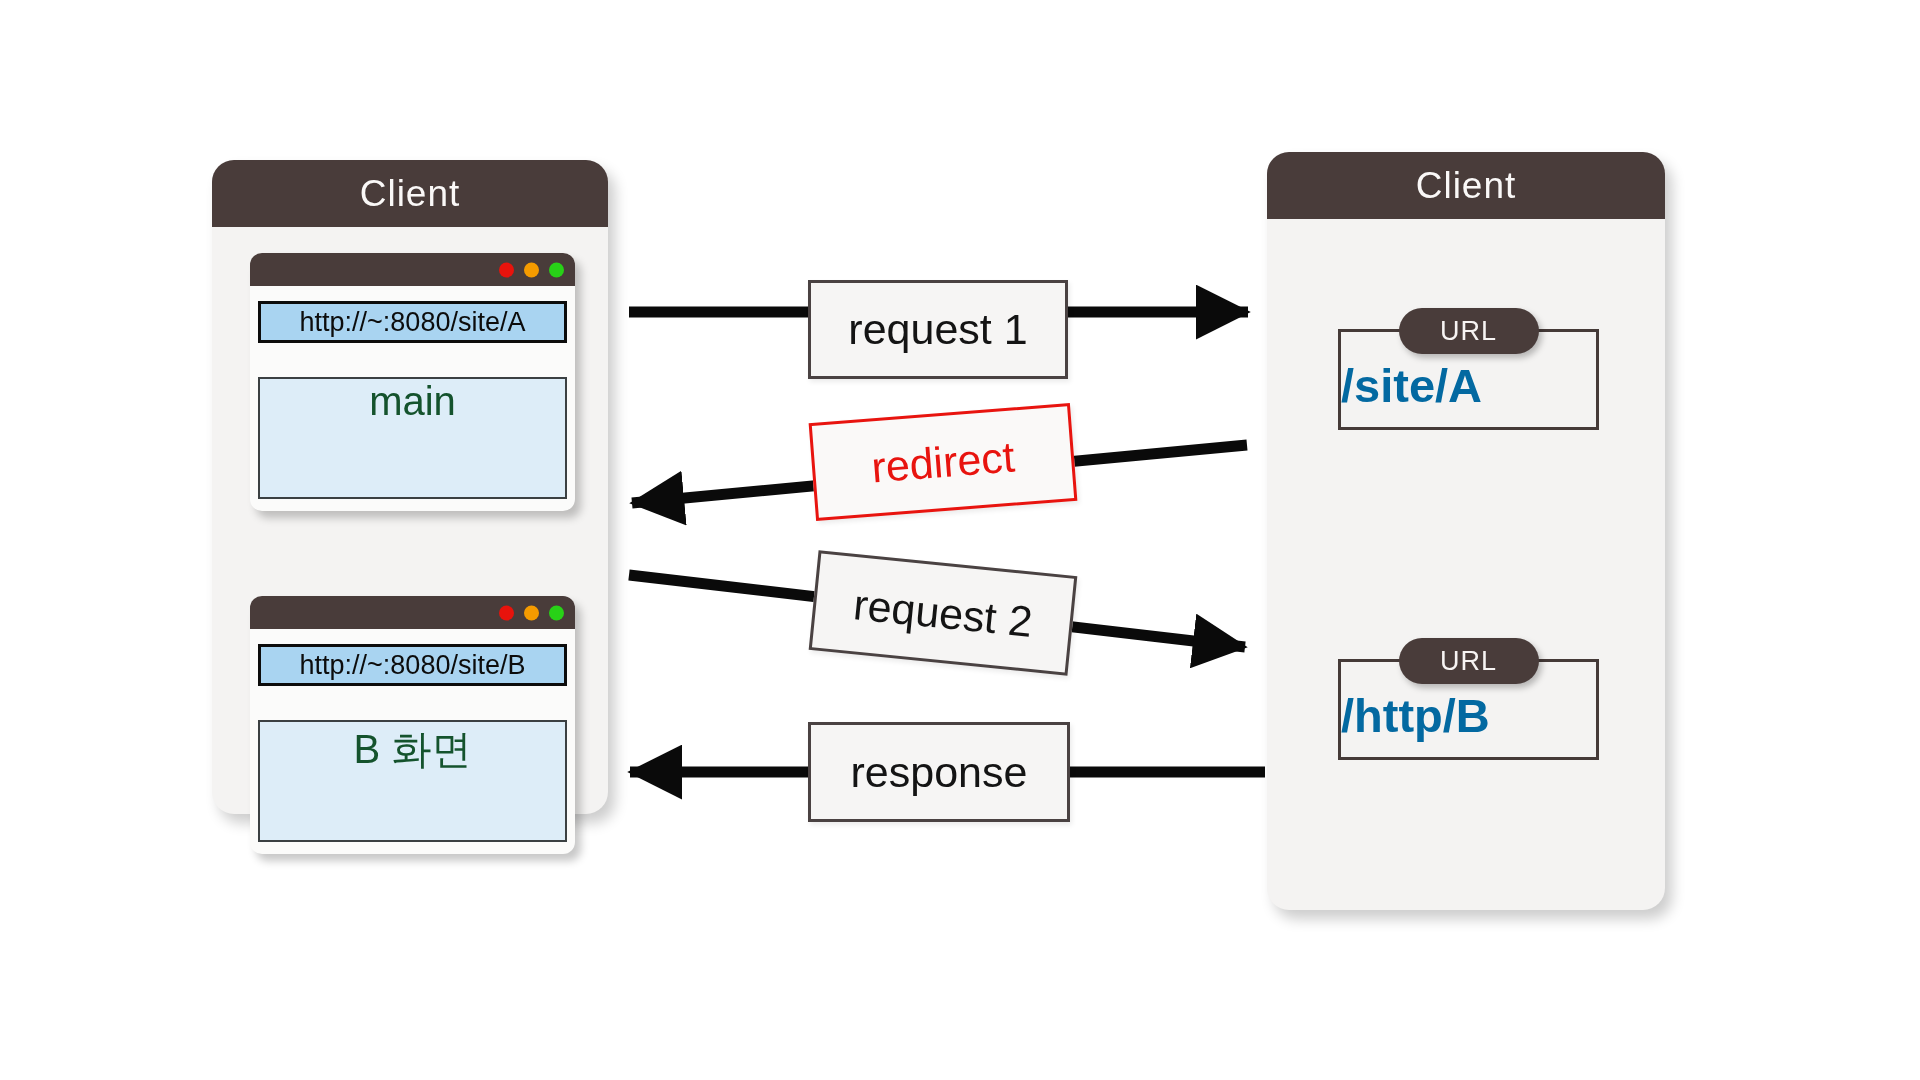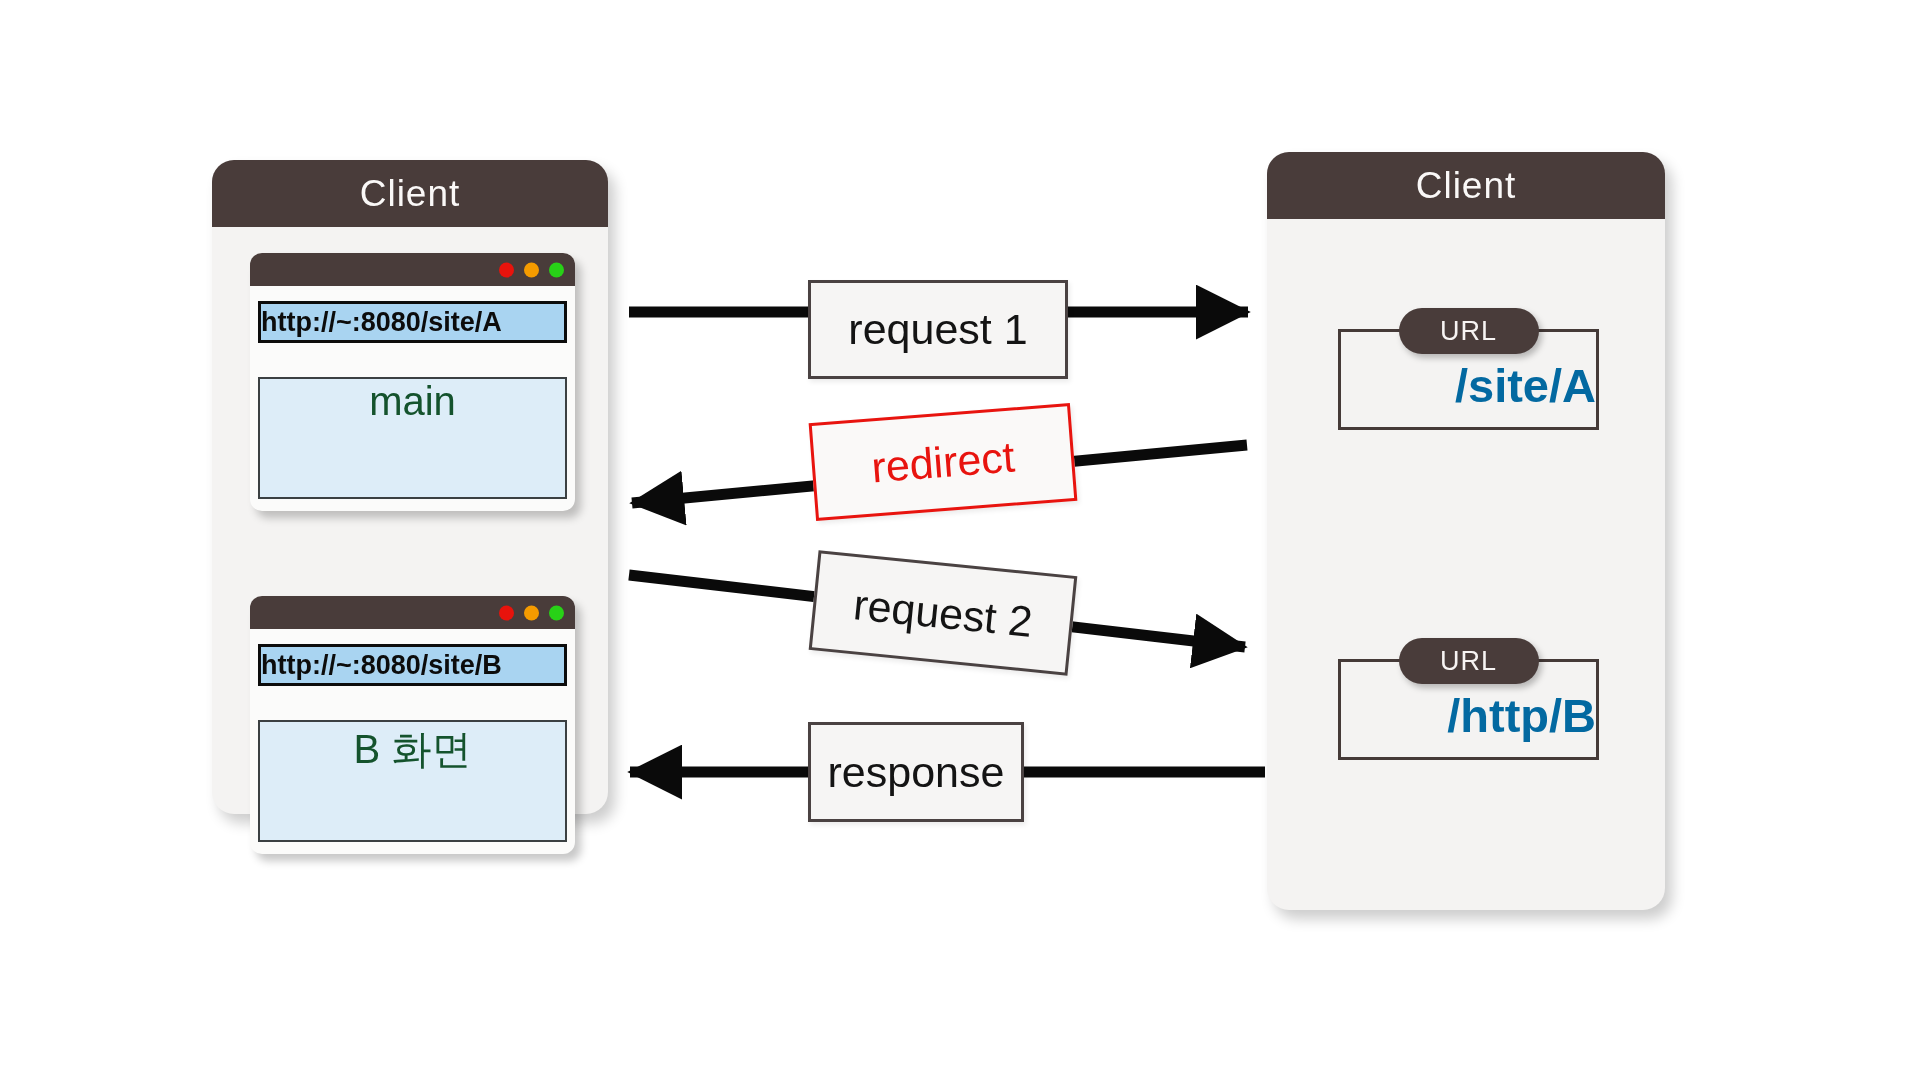--- a/index.html
+++ b/index.html
@@ -53,35 +53,35 @@
     position:absolute;right:11px;top:50%;transform:translateY(-50%);
     display:flex;gap:10px;
   }
   .dot{width:15px;height:15px;border-radius:50%;}
   .dot.red{background:var(--traffic-red);}
   .dot.orange{background:var(--traffic-orange);}
   .dot.green{background:var(--traffic-green);}
   .url-bar{
     position:absolute;left:8px;right:8px;top:48px;height:42px;
     background:var(--url-bar-blue);border:3px solid #0c0c0c;
-    display:flex;align-items:center;
-    font-size:27px;font-weight:700;color:#0c0c0c;white-space:nowrap;
+    display:flex;align-items:center;justify-content:center;
+    font-size:27px;font-weight:400;color:#0c0c0c;white-space:nowrap;
   }
   .window-content{
     position:absolute;left:8px;right:8px;top:102px;height:122px;
     background:var(--content-blue);border:2.5px solid #3b4042;
     display:flex;align-items:flex-start;justify-content:center;
     font-size:40px;font-weight:500;color:#14532d;margin-top:22px;
   }
 
   
   .endpoint{
     position:absolute;left:71px;width:261px;height:101px;
     border:3px solid #453a38;background:var(--panel-bg);
-    display:flex;align-items:flex-end;justify-content:flex-end;
+    display:flex;align-items:flex-end;justify-content:flex-start;
   }
   .endpoint.first{top:177px;}
   .endpoint.second{top:507px;}
   .endpoint-path{
     font-size:47px;font-weight:600;color:#0369a1;line-height:1;
     padding-bottom:18px;
   }
   .url-pill{
     position:absolute;left:50%;transform:translateX(-50%);top:-24px;
     width:140px;height:46px;border-radius:23px;
@@ -102,21 +102,21 @@
     display:flex;align-items:center;justify-content:center;
     font-size:43px;font-weight:500;color:var(--text-dark);
     box-shadow:2px 3px 5px rgba(0,0,0,0.08);
   }
   .flow-request-1{left:808px;top:280px;width:260px;height:99px;}
   .flow-redirect{
     left:812px;top:413px;width:262px;height:98px;transform:rotate(-4.4deg);
     border-color:var(--redirect-red);color:var(--redirect-red);background:#faf9f8;
   }
   .flow-request-2{left:813px;top:563px;width:260px;height:100px;transform:rotate(5.7deg);}
-  .flow-response{left:808px;top:722px;width:216px;height:100px;}
+  .flow-response{left:808px;top:722px;width:262px;height:100px;}
 </style>
 </head>
 <body>
 
 <svg class="arrows" viewBox="0 0 1920 1080">
   <defs>
     <marker id="ah" viewBox="0 0 10 10" refX="9.5" refY="5" markerWidth="5" markerHeight="5" orient="auto">
       <path class="head" d="M0,0 L10,5 L0,10 z"></path>
     </marker>
   </defs>

